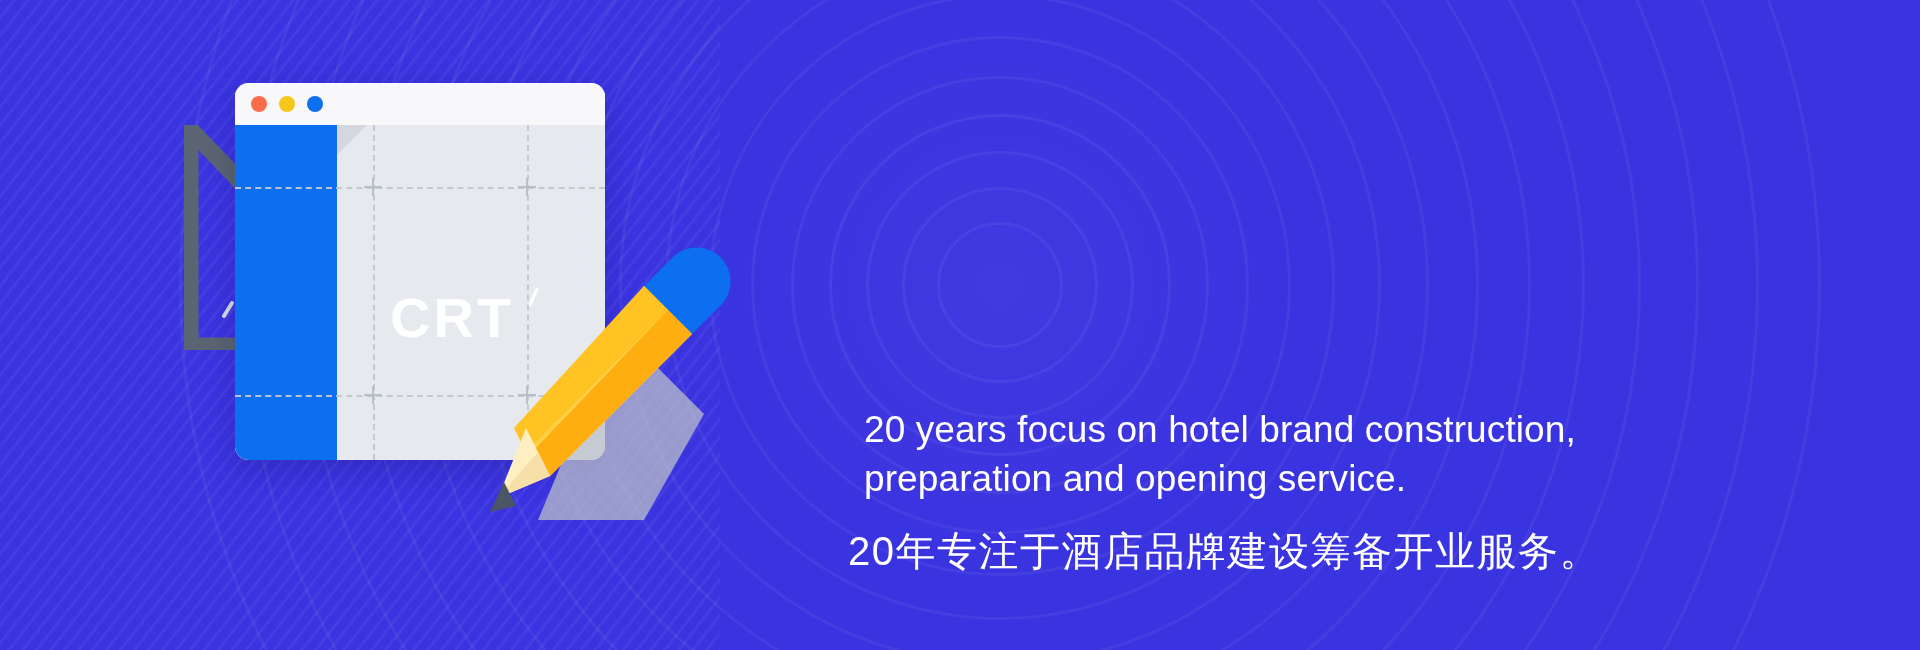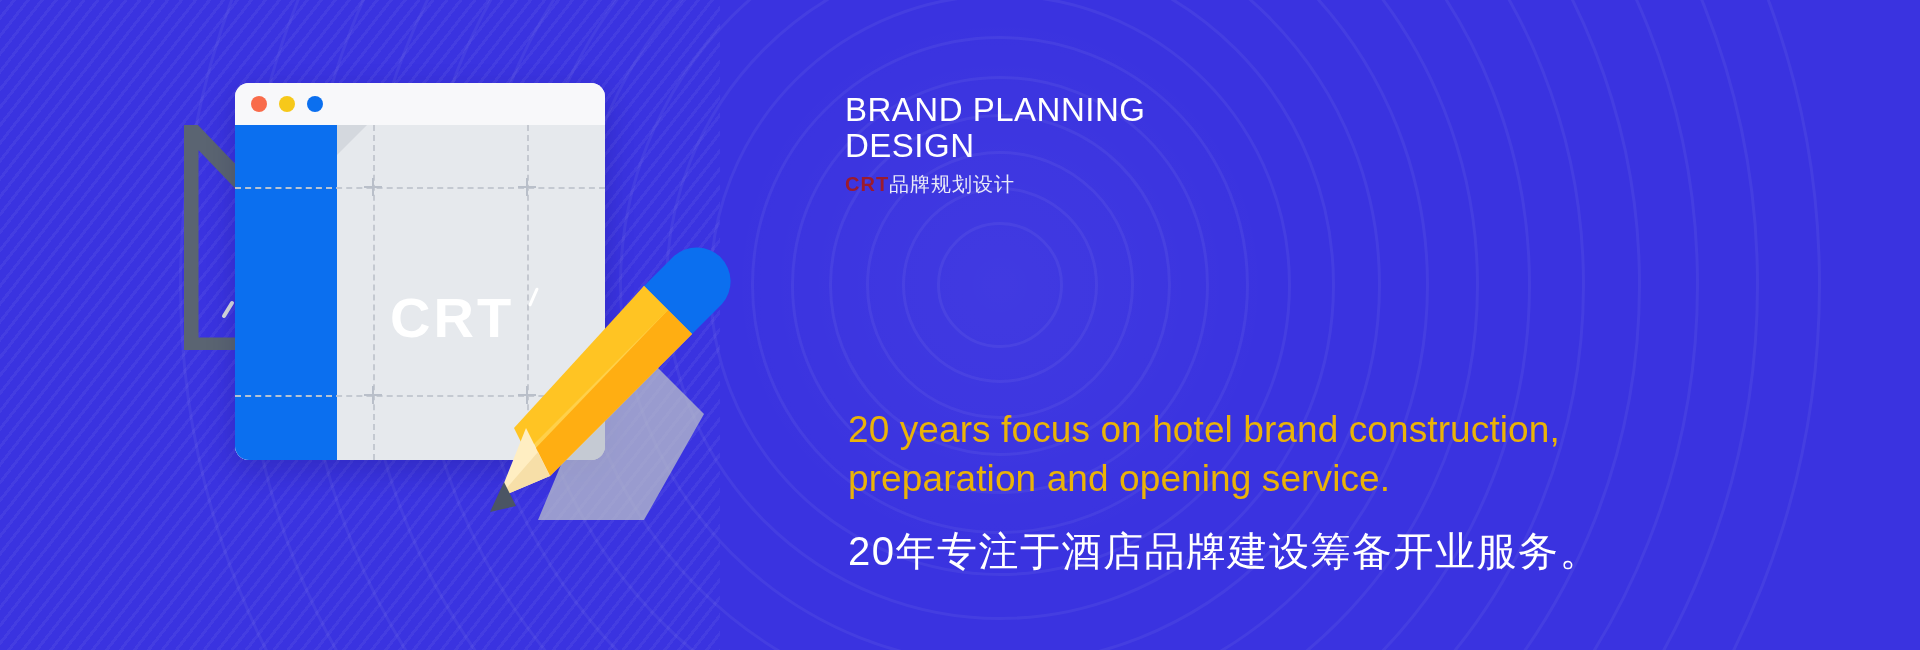--- a/index.html
+++ b/index.html
@@ -222,26 +222,27 @@
     letter-spacing: 1px;
   }
 
   .headline {
     position: absolute;
     left: 848px;
     top: 405px;
     width: 1000px;
   }
   .headline-en {
-    color: #eab308;
+    color: #ffffff;
     font-size: 37px;
     line-height: 1.33;
     font-weight: 400;
     letter-spacing: 0.1px;
     max-width: 820px;
+    margin-left: 16px;
   }
   .headline-cn {
     margin-top: 24px;
     color: #ffffff;
     font-size: 40px;
     line-height: 1.2;
     letter-spacing: 1.5px;
   }
 </style>
 </head>
@@ -332,28 +333,19 @@
 
       <path d="M176 66 L200 90 L58 232 L46 208 Z" fill="#ffc423"></path>
 
       <path d="M58 208 L82 256 L30 278 Z" fill="#ffeec2"></path>
       <path d="M70 232 L82 256 L30 278 Z" fill="#f7dfa8"></path>
 
       <path d="M36 262 L48 286 L22 292 Z" fill="#4b5564"></path>
     </svg>
   </div>
 
-  <div class="eyebrow">
-    <div class="eyebrow-en">
-      <div>BRAND PLANNING</div>
-      <div>DESIGN</div>
-    </div>
-    <div class="eyebrow-cn">
-      <span class="brand">CRT</span><span>品牌规划设计</span>
-    </div>
-  </div>
 
   <div class="headline">
     <div class="headline-en">20 years focus on hotel brand construction, preparation and opening service.</div>
     <div class="headline-cn">20年专注于酒店品牌建设筹备开业服务。</div>
   </div>
 
 </div>
 
 </body></html>

